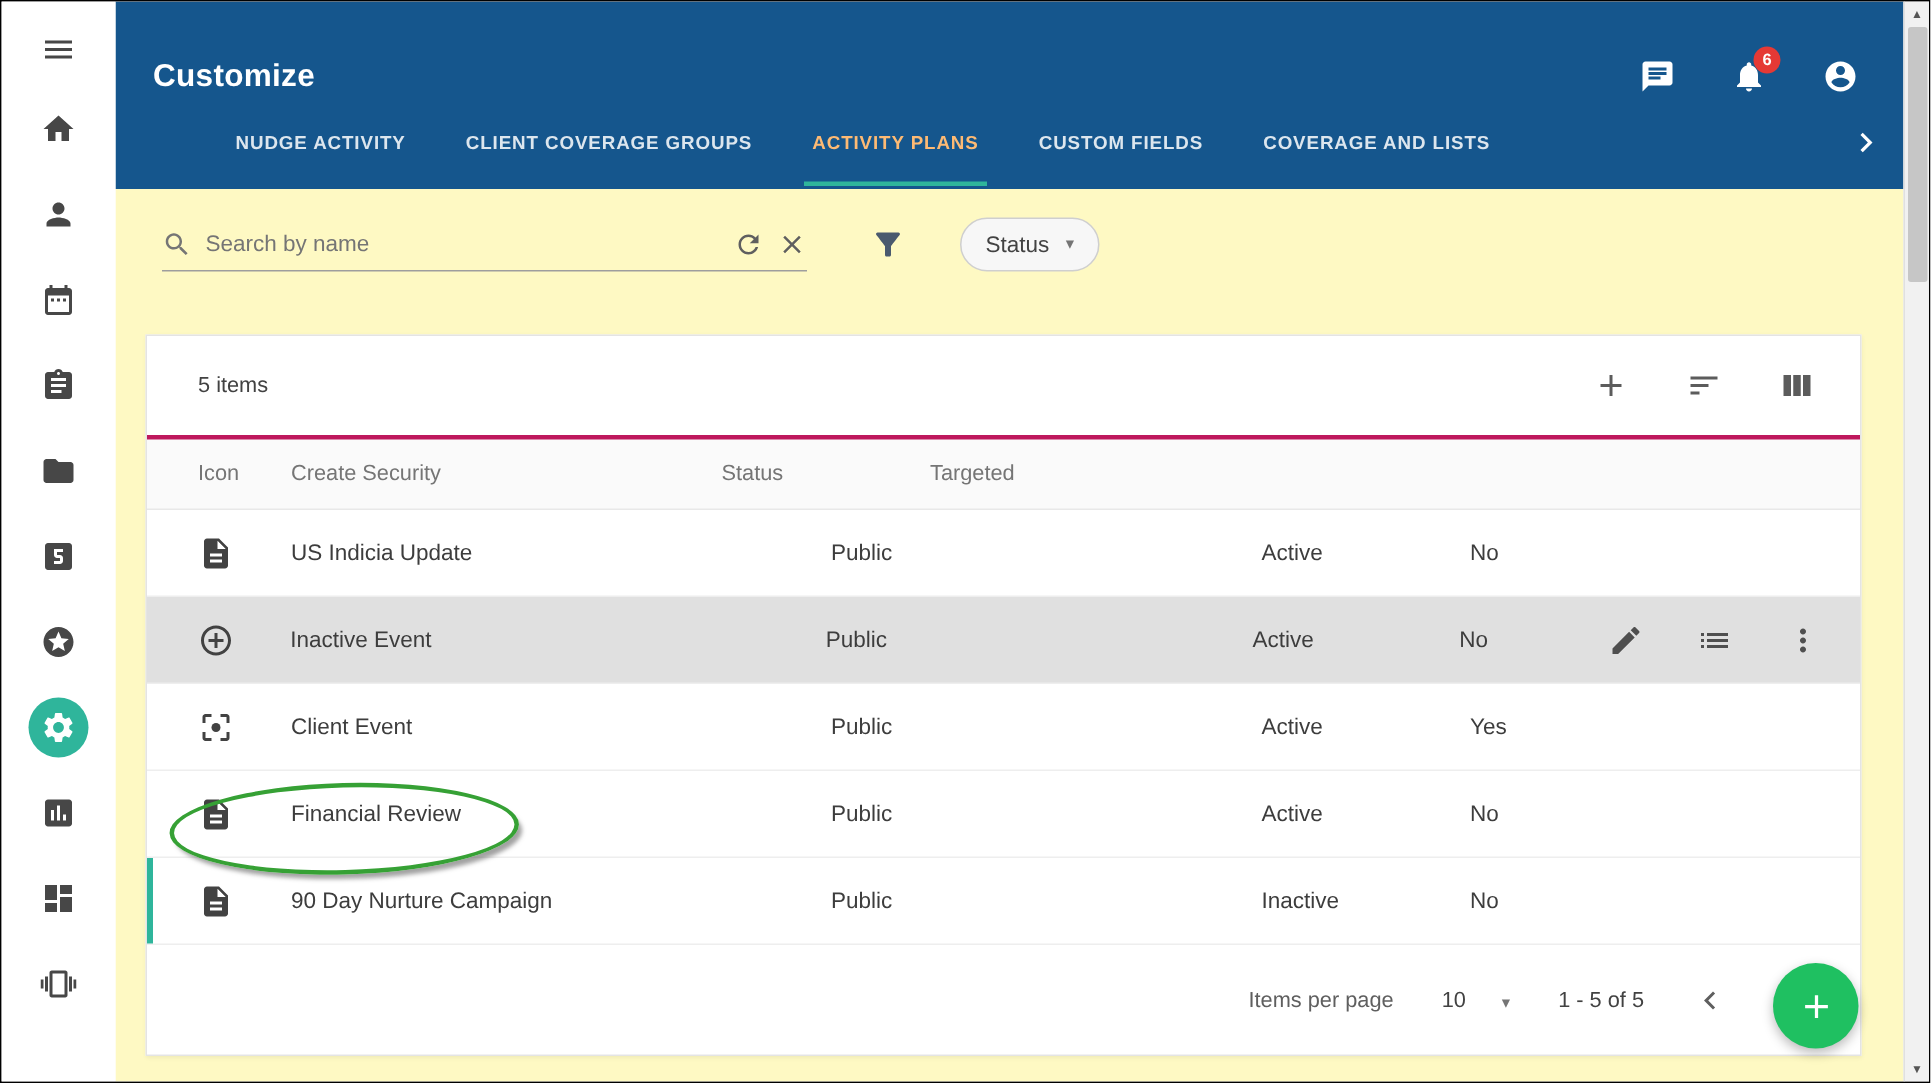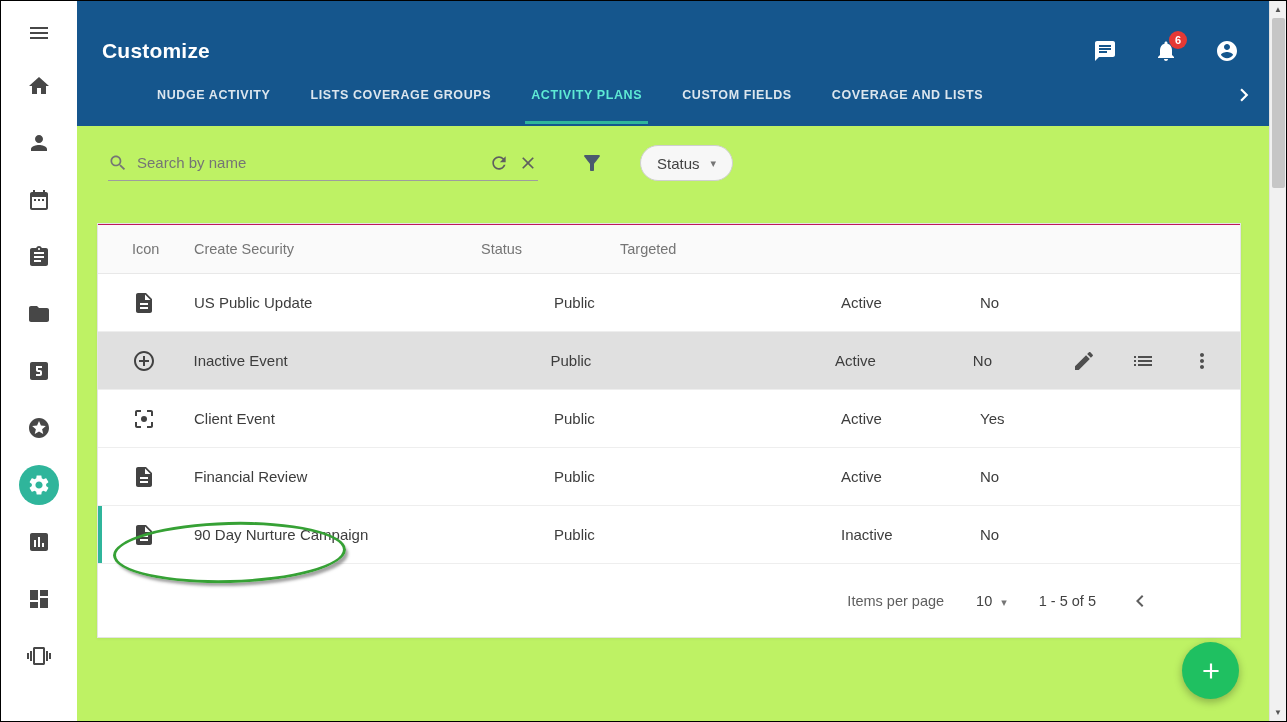--- a/index.html
+++ b/index.html
@@ -29,66 +29,66 @@
   .topbar{background:var(--header-bg);color:#fff;flex:none}
   .topbar-row1{height:62px;display:flex;align-items:flex-end;padding:0 30px 0 25px}
   .page-title{font-size:21px;font-weight:bold;letter-spacing:.2px}
   .topbar-actions{margin-left:auto;display:flex;align-items:center;gap:37px}
   .icon-btn{position:relative;color:#fff;cursor:pointer}
   .icon-btn svg{width:24px;height:24px;fill:currentColor;display:block}
   .badge{position:absolute;top:-8px;right:-9px;background:var(--badge-bg);color:#fff;border-radius:50%;width:18px;height:18px;font-size:11px;font-weight:bold;display:flex;align-items:center;justify-content:center}
 
   .tabs{height:63px;display:flex;align-items:stretch;padding-left:80px}
   .tab{display:flex;align-items:center;margin-right:40px;font-size:12.5px;font-weight:bold;letter-spacing:.6px;color:rgba(255,255,255,.85);cursor:pointer;position:relative;white-space:nowrap}
-  .tab.active{color:#5eead4}
+  .tab.active{color:#fdba74}
   .tab.active::after{content:"";position:absolute;left:-6px;right:-6px;bottom:2px;height:3px;background:var(--tab-active-underline)}
   .tabs-chevron{margin-left:auto;display:flex;align-items:center;padding-right:12px;color:#fff;cursor:pointer}
   .tabs-chevron svg{width:26px;height:26px;fill:currentColor}
 
   
-  .content{flex:1;background:#bef264;position:relative;overflow:hidden}
+  .content{flex:1;background:#fef9c3;position:relative;overflow:hidden}
   .search-row{height:74px;display:flex;align-items:center;padding-left:31px}
   .search-box{display:flex;align-items:center;width:430px;height:36px;border-bottom:1px solid #9e9e9e;gap:9px}
   .search-box .s-icon{color:#757575;display:flex}
   .search-box svg{width:20px;height:20px;fill:currentColor}
   .search-input{border:none;outline:none;background:transparent;flex:1;font-size:15px;color:#424242;font-family:"Liberation Sans",sans-serif}
   .search-input::placeholder{color:#757575}
   .mini-btn{color:#5f5f5f;cursor:pointer;display:flex}
   .filter-funnel{margin-left:42px;color:#4A5A6E;cursor:pointer;display:flex}
   .filter-funnel svg{width:24px;height:24px;fill:currentColor}
   .chip{margin-left:36px;height:36px;border:1px solid #cfcfcf;background:#f7f7f7;border-radius:18px;display:flex;align-items:center;padding:0 16px;gap:11px;font-size:15px;color:#424242;cursor:pointer}
   .chip .caret{color:#757575;font-size:11px;line-height:1}
 
   
   .card{position:absolute;left:20px;top:97px;width:1144px;background:#fff;border:1px solid #e4e4e4;box-shadow:0 1px 3px rgba(0,0,0,.06)}
   .card-toolbar{height:66px;display:flex;align-items:center;padding:0 30px 0 34px}
   .items-count{font-size:14.5px;color:#424242}
   .tools{margin-left:auto;display:flex;align-items:center;gap:38px;color:#5c5c5c}
   .tool{cursor:pointer;display:flex}
   .tool svg{width:24px;height:24px;fill:currentColor}
 
-  .thead{display:flex;align-items:center;height:50px;background:#fafafa;border-top:1px solid #be185d;border-bottom:1px solid #e8e8e8;color:#757575;font-size:14.5px;padding-left:34px}
+  .thead{display:flex;align-items:center;height:50px;background:#fafafa;border-top:3px solid #be185d;border-bottom:1px solid #e8e8e8;color:#757575;font-size:14.5px;padding-left:34px}
   .c-icon{width:62px}
   .c-name{width:360px}
   .c-sec{width:287px}
   .c-status{width:139px}
   .c-targ{width:100px}
   .c-actions{flex:1;display:flex;justify-content:flex-end;align-items:center;gap:35px;padding-right:26px}
 
   .trow{display:flex;align-items:center;height:58px;border-bottom:1px solid #eeeeee;font-size:15px;color:#3d3d3d;padding-left:34px;position:relative;background:#fff}
   .trow.highlight{background:var(--row-highlight)}
   .trow.accent::before{content:"";position:absolute;left:0;top:0;bottom:0;width:4px;background:var(--tab-active-underline)}
   .row-icon{display:flex;align-items:center;color:#424242}
   .row-icon svg{width:24px;height:24px;fill:currentColor}
   .action-btn{color:#4f4f4f;cursor:pointer;display:flex}
   .action-btn svg{width:24px;height:24px;fill:currentColor}
 
   .card-footer{height:73px;display:flex;align-items:center;justify-content:flex-end;gap:32px;padding-right:88px;font-size:14.5px;color:#424242}
   .ipp-label{color:#5f5f5f}
-  .page-size{display:flex;align-items:flex-end;gap:9px;cursor:pointer}
+  .page-size{display:flex;align-items:flex-end;gap:24px;cursor:pointer}
   .page-size .caret{color:#757575;font-size:11px}
   .chevron-left{color:#5f5f5f;cursor:pointer;display:flex}
   .chevron-left svg{width:24px;height:24px;fill:currentColor}
 
   
   .fab{position:absolute;left:1181px;top:641px;width:57px;height:57px;border-radius:50%;background:var(--fab-bg);color:#fff;display:flex;align-items:center;justify-content:center;box-shadow:0 3px 8px rgba(0,0,0,.28);cursor:pointer;z-index:6}
   .fab svg{width:26px;height:26px;fill:currentColor}
   .annotation{position:absolute;left:112px;top:521px;width:233px;height:61px;border:3px solid var(--annotation);border-radius:50%;transform:rotate(-1.5deg);box-shadow:3px 4px 3px -1px rgba(85,85,85,.55);pointer-events:none;z-index:5}
 
   
@@ -187,21 +187,21 @@
                 <path d="M12 2C6.48 2 2 6.48 2 12s4.48 10 10 10 10-4.48 10-10S17.52 2 12 2zm0 3c1.66 0 3 1.34 3 3s-1.34 3-3 3-3-1.34-3-3 1.34-3 3-3zm0 14.2c-2.5 0-4.71-1.28-6-3.22.03-1.99 4-3.08 6-3.08 1.99 0 5.97 1.09 6 3.08-1.29 1.94-3.5 3.22-6 3.22z"></path>
               </svg>
           </div>
         </div>
       </div>
       <div class="tabs">
         <div class="tab">
             <span>NUDGE ACTIVITY</span>
           </div>
         <div class="tab">
-            <span>LISTS COVERAGE GROUPS</span>
+            <span>CLIENT COVERAGE GROUPS</span>
           </div>
         <div class="tab active">
             <span>ACTIVITY PLANS</span>
           </div>
         <div class="tab">
             <span>CUSTOM FIELDS</span>
           </div>
         <div class="tab">
             <span>COVERAGE AND LISTS</span>
           </div>
@@ -239,36 +239,58 @@
               <path d="M4.25 5.61C6.27 8.2 10 13 10 13v6c0 .55.45 1 1 1h2c.55 0 1-.45 1-1v-6s3.72-4.8 5.74-7.39C20.25 4.95 19.78 4 18.95 4H5.04c-.83 0-1.3.95-.79 1.61z"></path>
             </svg>
         </div>
         <div class="chip">
           <span>Status</span>
           <span class="caret">▾</span>
         </div>
       </div>
 
       <div class="card">
+        <div class="card-toolbar">
+          <span class="items-count">5 items</span>
+          <div class="tools">
+            <span class="tool">
+              <svg viewBox="0 0 24 24">
+                  <path d="M19 13h-6v6h-2v-6H5v-2h6V5h2v6h6v2z"></path>
+                </svg>
+            </span>
+            <span class="tool">
+              <svg viewBox="0 0 24 24">
+                  <path d="M3 18h6v-2H3v2zM3 6v2h18V6H3zm0 7h12v-2H3v2z"></path>
+                </svg>
+            </span>
+            <span class="tool">
+              <svg viewBox="0 0 24 24">
+                  <rect x="3" y="5" width="5" height="14"></rect>
+                  <rect x="9.5" y="5" width="5" height="14"></rect>
+                  <rect x="16" y="5" width="5" height="14"></rect>
+                </svg>
+            </span>
+          </div>
+        </div>
 
         <div class="thead">
           <div class="c-icon">Icon</div>
           <div class="c-sec">Create Security</div>
           <div class="c-status">Status</div>
           <div class="c-targ">Targeted</div>
           <div class="c-actions"></div>
         </div>
 
         <div class="trow">
           <div class="c-icon row-icon">
             <svg viewBox="0 0 24 24">
                 <path d="M14 2H6c-1.1 0-1.99.9-1.99 2L4 20c0 1.1.89 2 2 2h12c1.1 0 2-.9 2-2V8l-6-6zm2 16H8v-2h8v2zm0-4H8v-2h8v2zm-3-5V3.5L18.5 9H13z"></path>
               </svg>
           </div>
-          <div class="c-name">US Public Update</div>
+          <div class="c-name">US Indicia Update</div>
           <div class="c-sec">Public</div>
           <div class="c-status">Active</div>
           <div class="c-targ">No</div>
           <div class="c-actions"></div>
         </div>
 
         <div class="trow highlight">
           <div class="c-icon row-icon">
             <svg viewBox="0 0 24 24">
                 <path d="M13 7h-2v4H7v2h4v4h2v-4h4v-2h-4V7zm-1-5C6.48 2 2 6.48 2 12s4.48 10 10 10 10-4.48 10-10S17.52 2 12 2zm0 18c-4.41 0-8-3.59-8-8s3.59-8 8-8 8 3.59 8 8-3.59 8-8 8z"></path>

